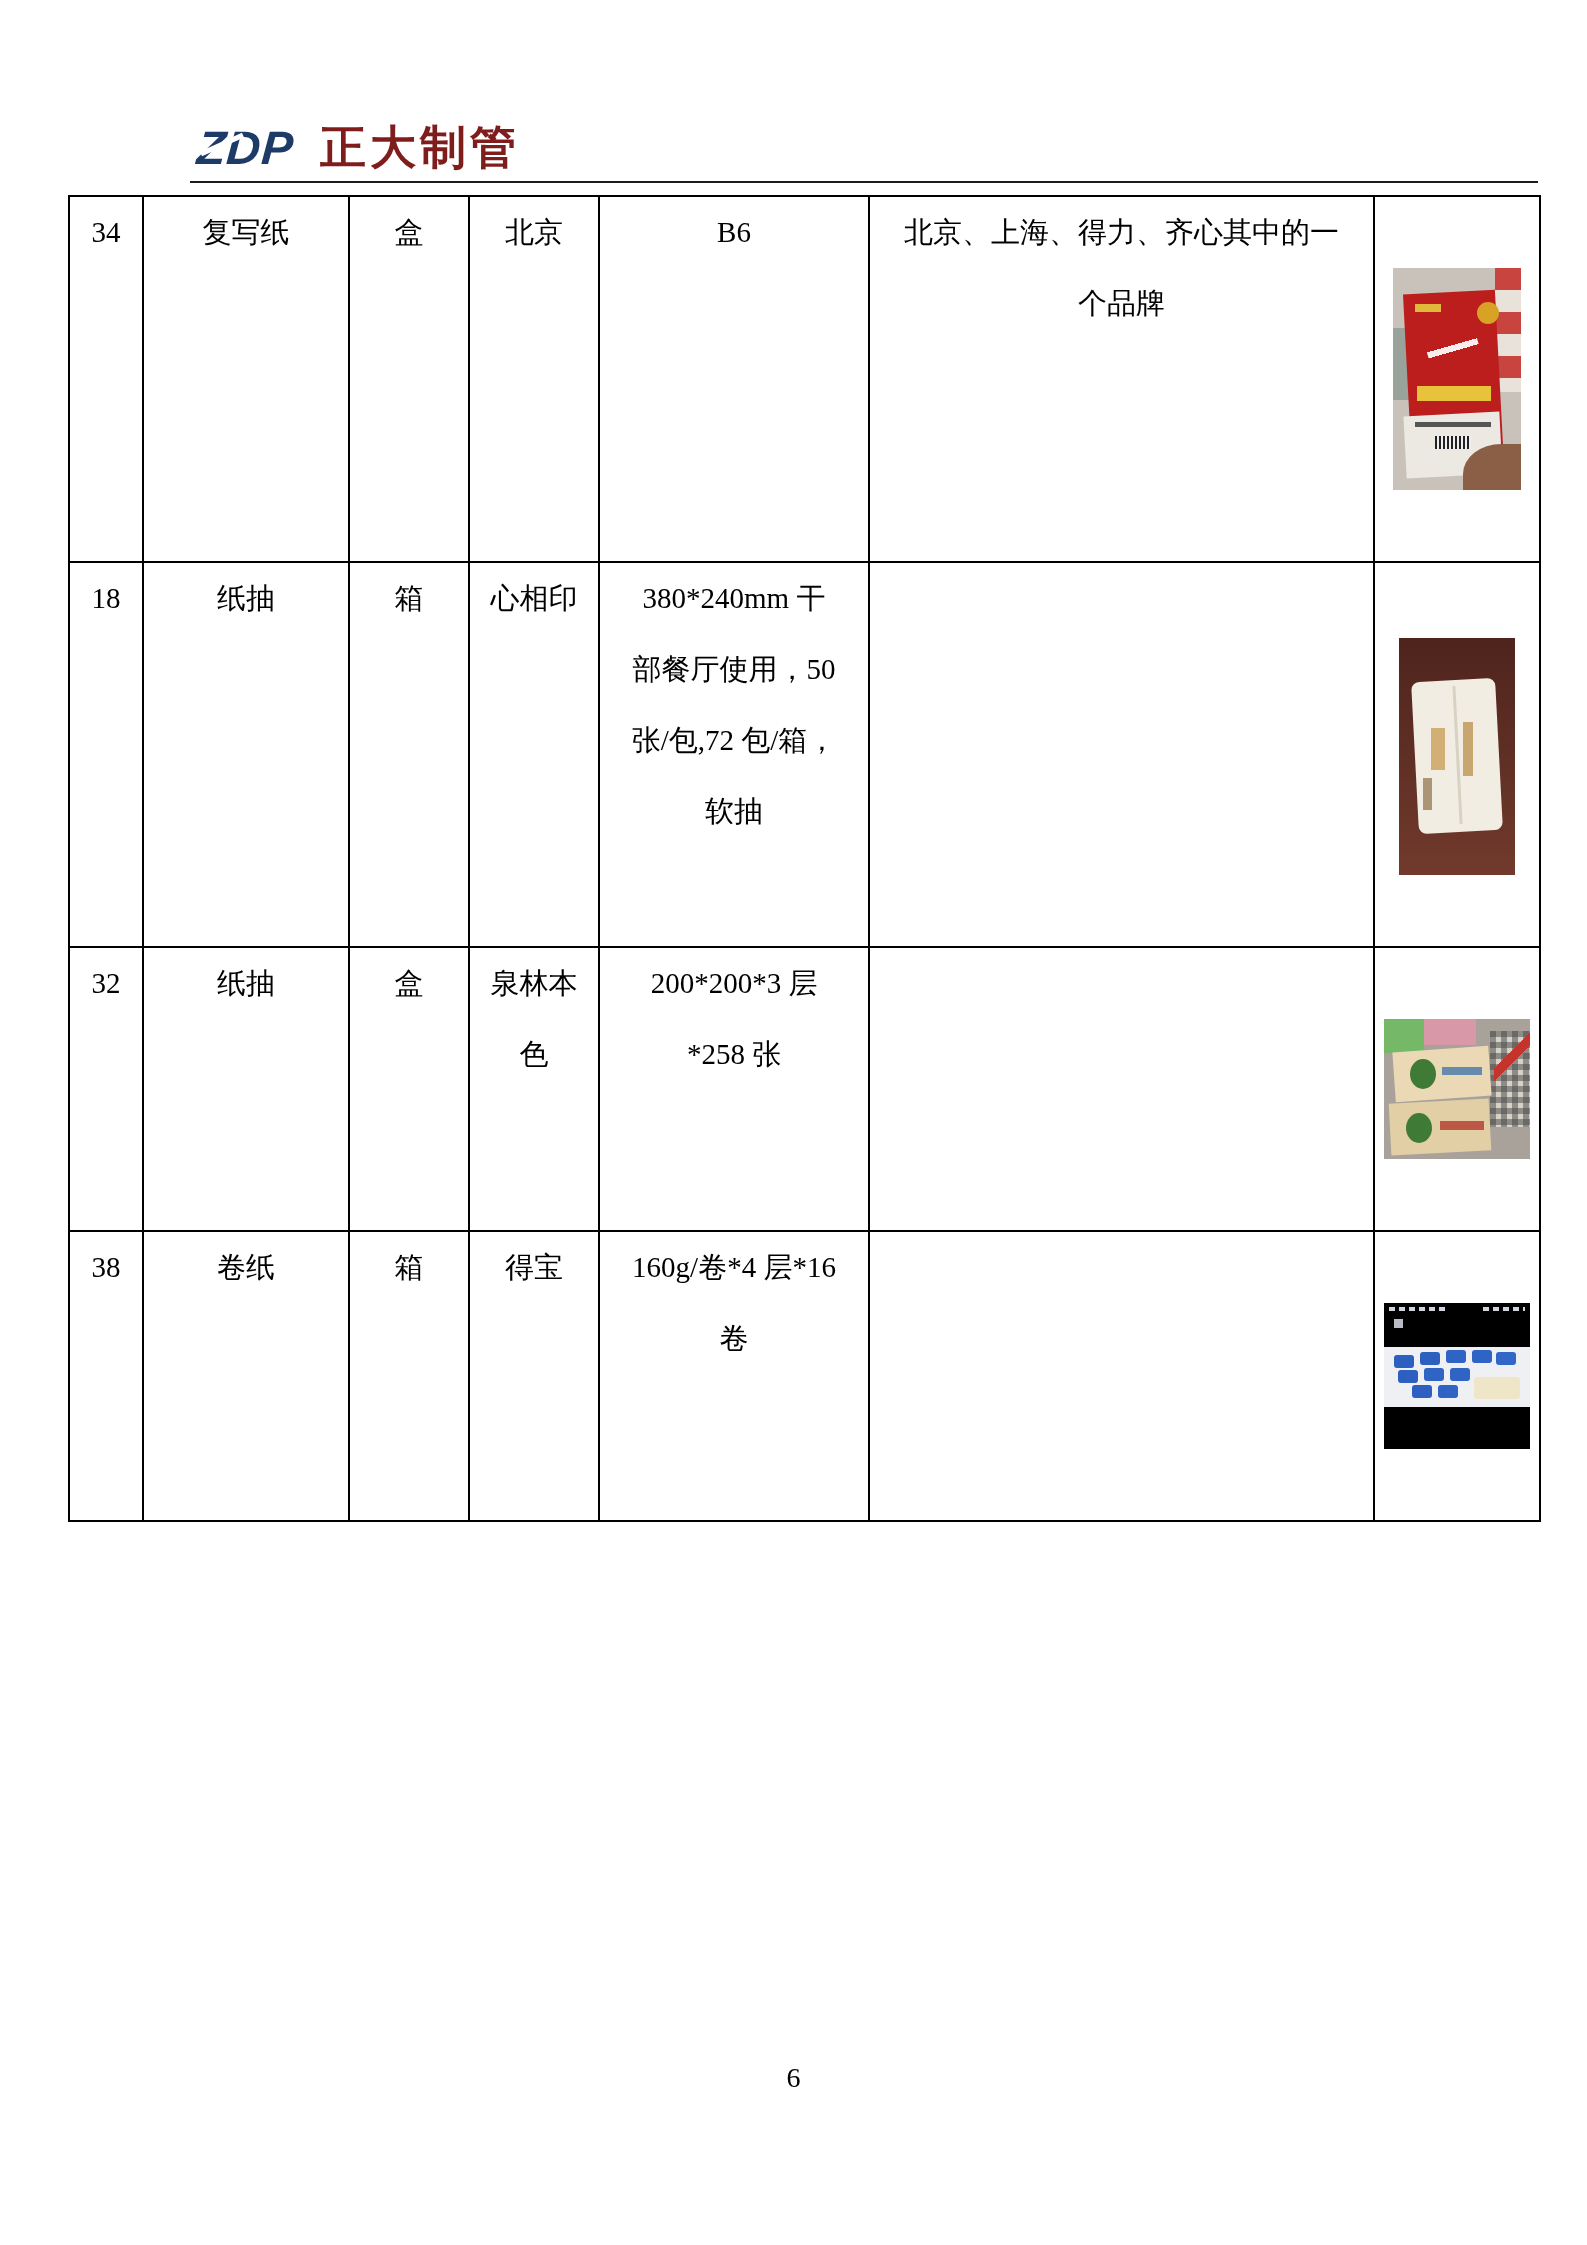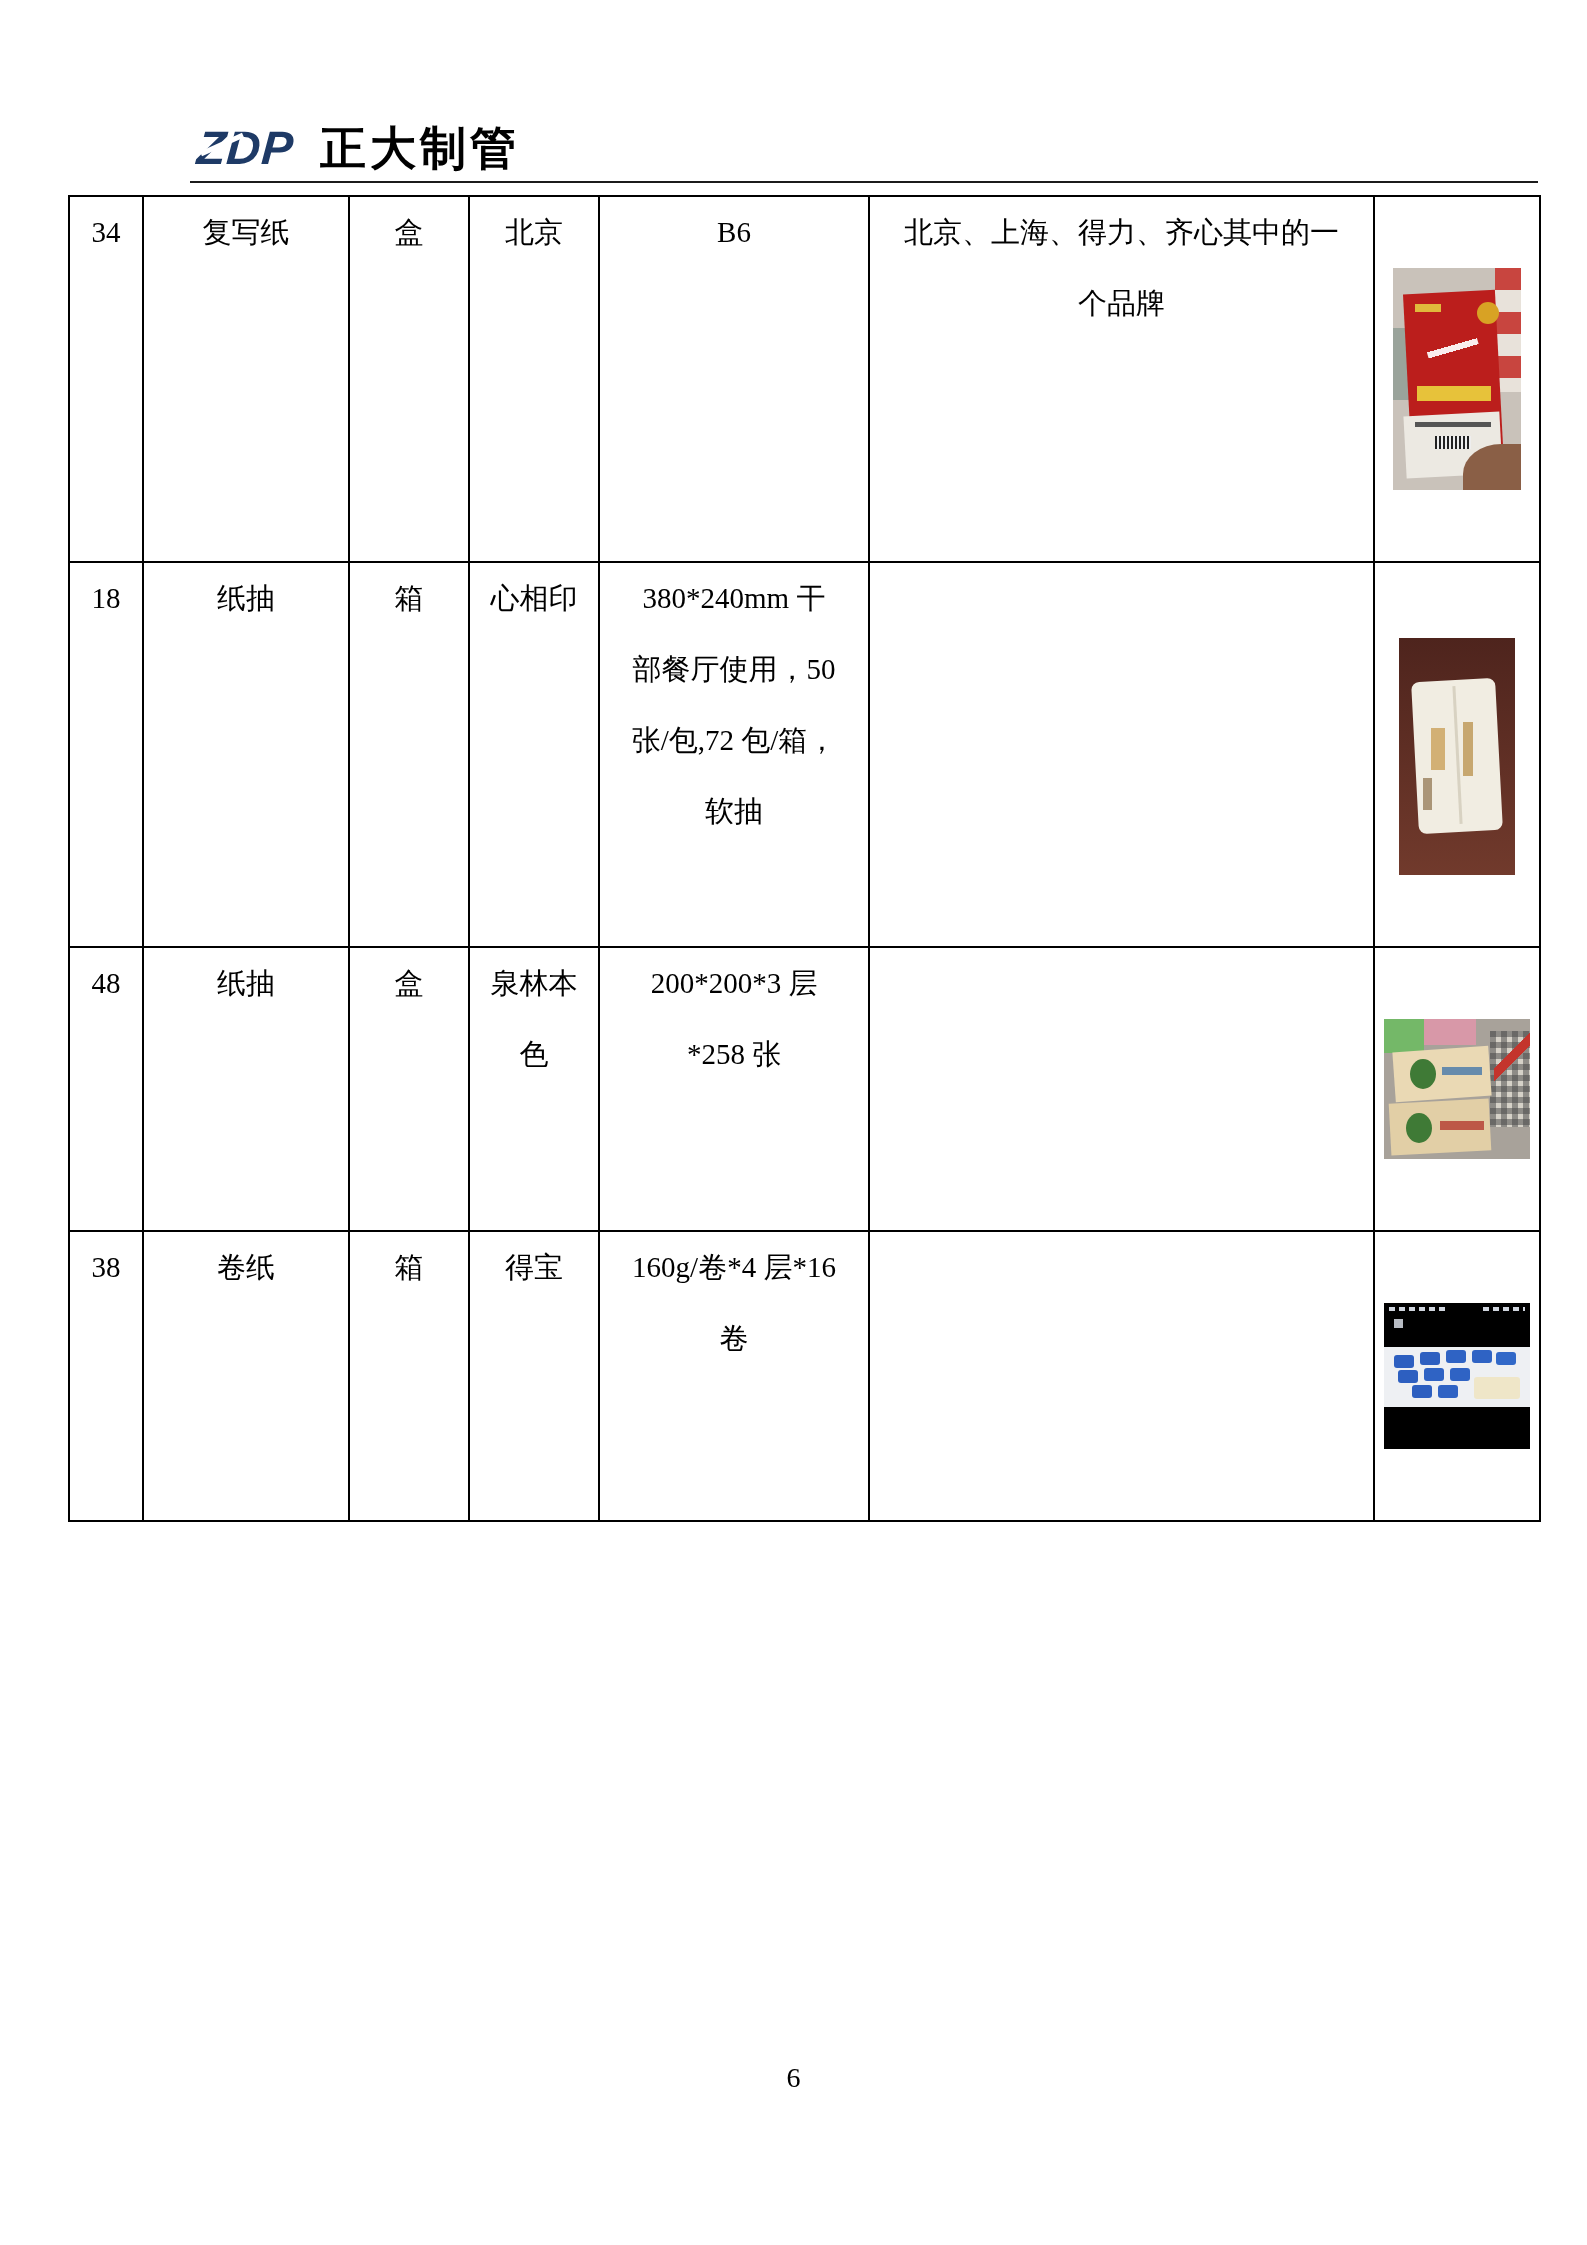--- a/index.html
+++ b/index.html
@@ -6,22 +6,22 @@
   .page{position:relative;width:1587px;height:2245px;background:#ffffff;overflow:hidden;
         font-family:"Liberation Serif","DejaVu Serif",serif;color:#000;}
 
   
   .logo{position:absolute;left:197px;top:122px;white-space:nowrap;}
   .zdp{display:inline-block;font-family:"Liberation Sans","DejaVu Sans",sans-serif;
        font-weight:900;font-style:italic;font-size:47px;line-height:52px;
        color:#1e3a66;letter-spacing:1px;transform:skewX(-4deg);position:relative;}
   .zdp-swoosh{position:absolute;left:2px;top:20px;width:46px;height:5px;background:#fff;
        transform:rotate(-24deg);}
-  .cname{display:inline-block;font-family:Liberation Sans, sans-serif;
-       font-weight:900;font-size:46px;line-height:52px;color:#000000;margin-left:22px;
+  .cname{display:inline-block;font-family:Liberation Serif, serif;
+       font-weight:900;font-size:46px;line-height:52px;color:#7f1d1d;margin-left:22px;
        letter-spacing:4px;vertical-align:top;}
   .slogan{position:absolute;left:1112px;top:128px;font-weight:bold;font-size:37px;
        color:#1d3b69;letter-spacing:3px;white-space:nowrap;}
   .top-rule{position:absolute;left:190px;top:181px;width:1348px;height:2px;background:#1b1b1b;}
 
   
   .grid{position:absolute;left:68px;top:195px;}
   table{border-collapse:collapse;table-layout:fixed;width:1471px;}
   td{border:2px solid #000;padding:0;text-align:center;vertical-align:top;
      font-size:29px;line-height:71px;white-space:pre-line;overflow:hidden;}
@@ -183,21 +183,21 @@
               <i class="s p36-pack"></i>
               <i class="s p36-crease"></i>
               <i class="s p36-mark1"></i>
               <i class="s p36-mark2"></i>
               <i class="s p36-script"></i>
             </div>
           </td>
         </tr>
 
         <tr class="r37">
-          <td>48</td>
+          <td>32</td>
           <td>纸抽</td>
           <td>盒</td>
           <td>泉林本
 色</td>
           <td>200*200*3 层
 *258 张</td>
           <td></td>
           <td class="c-photo">
             <div class="ph ph37" title="two natural-color tissue boxes with cartoon logo and calculator">
               <i class="s p37-green"></i>

